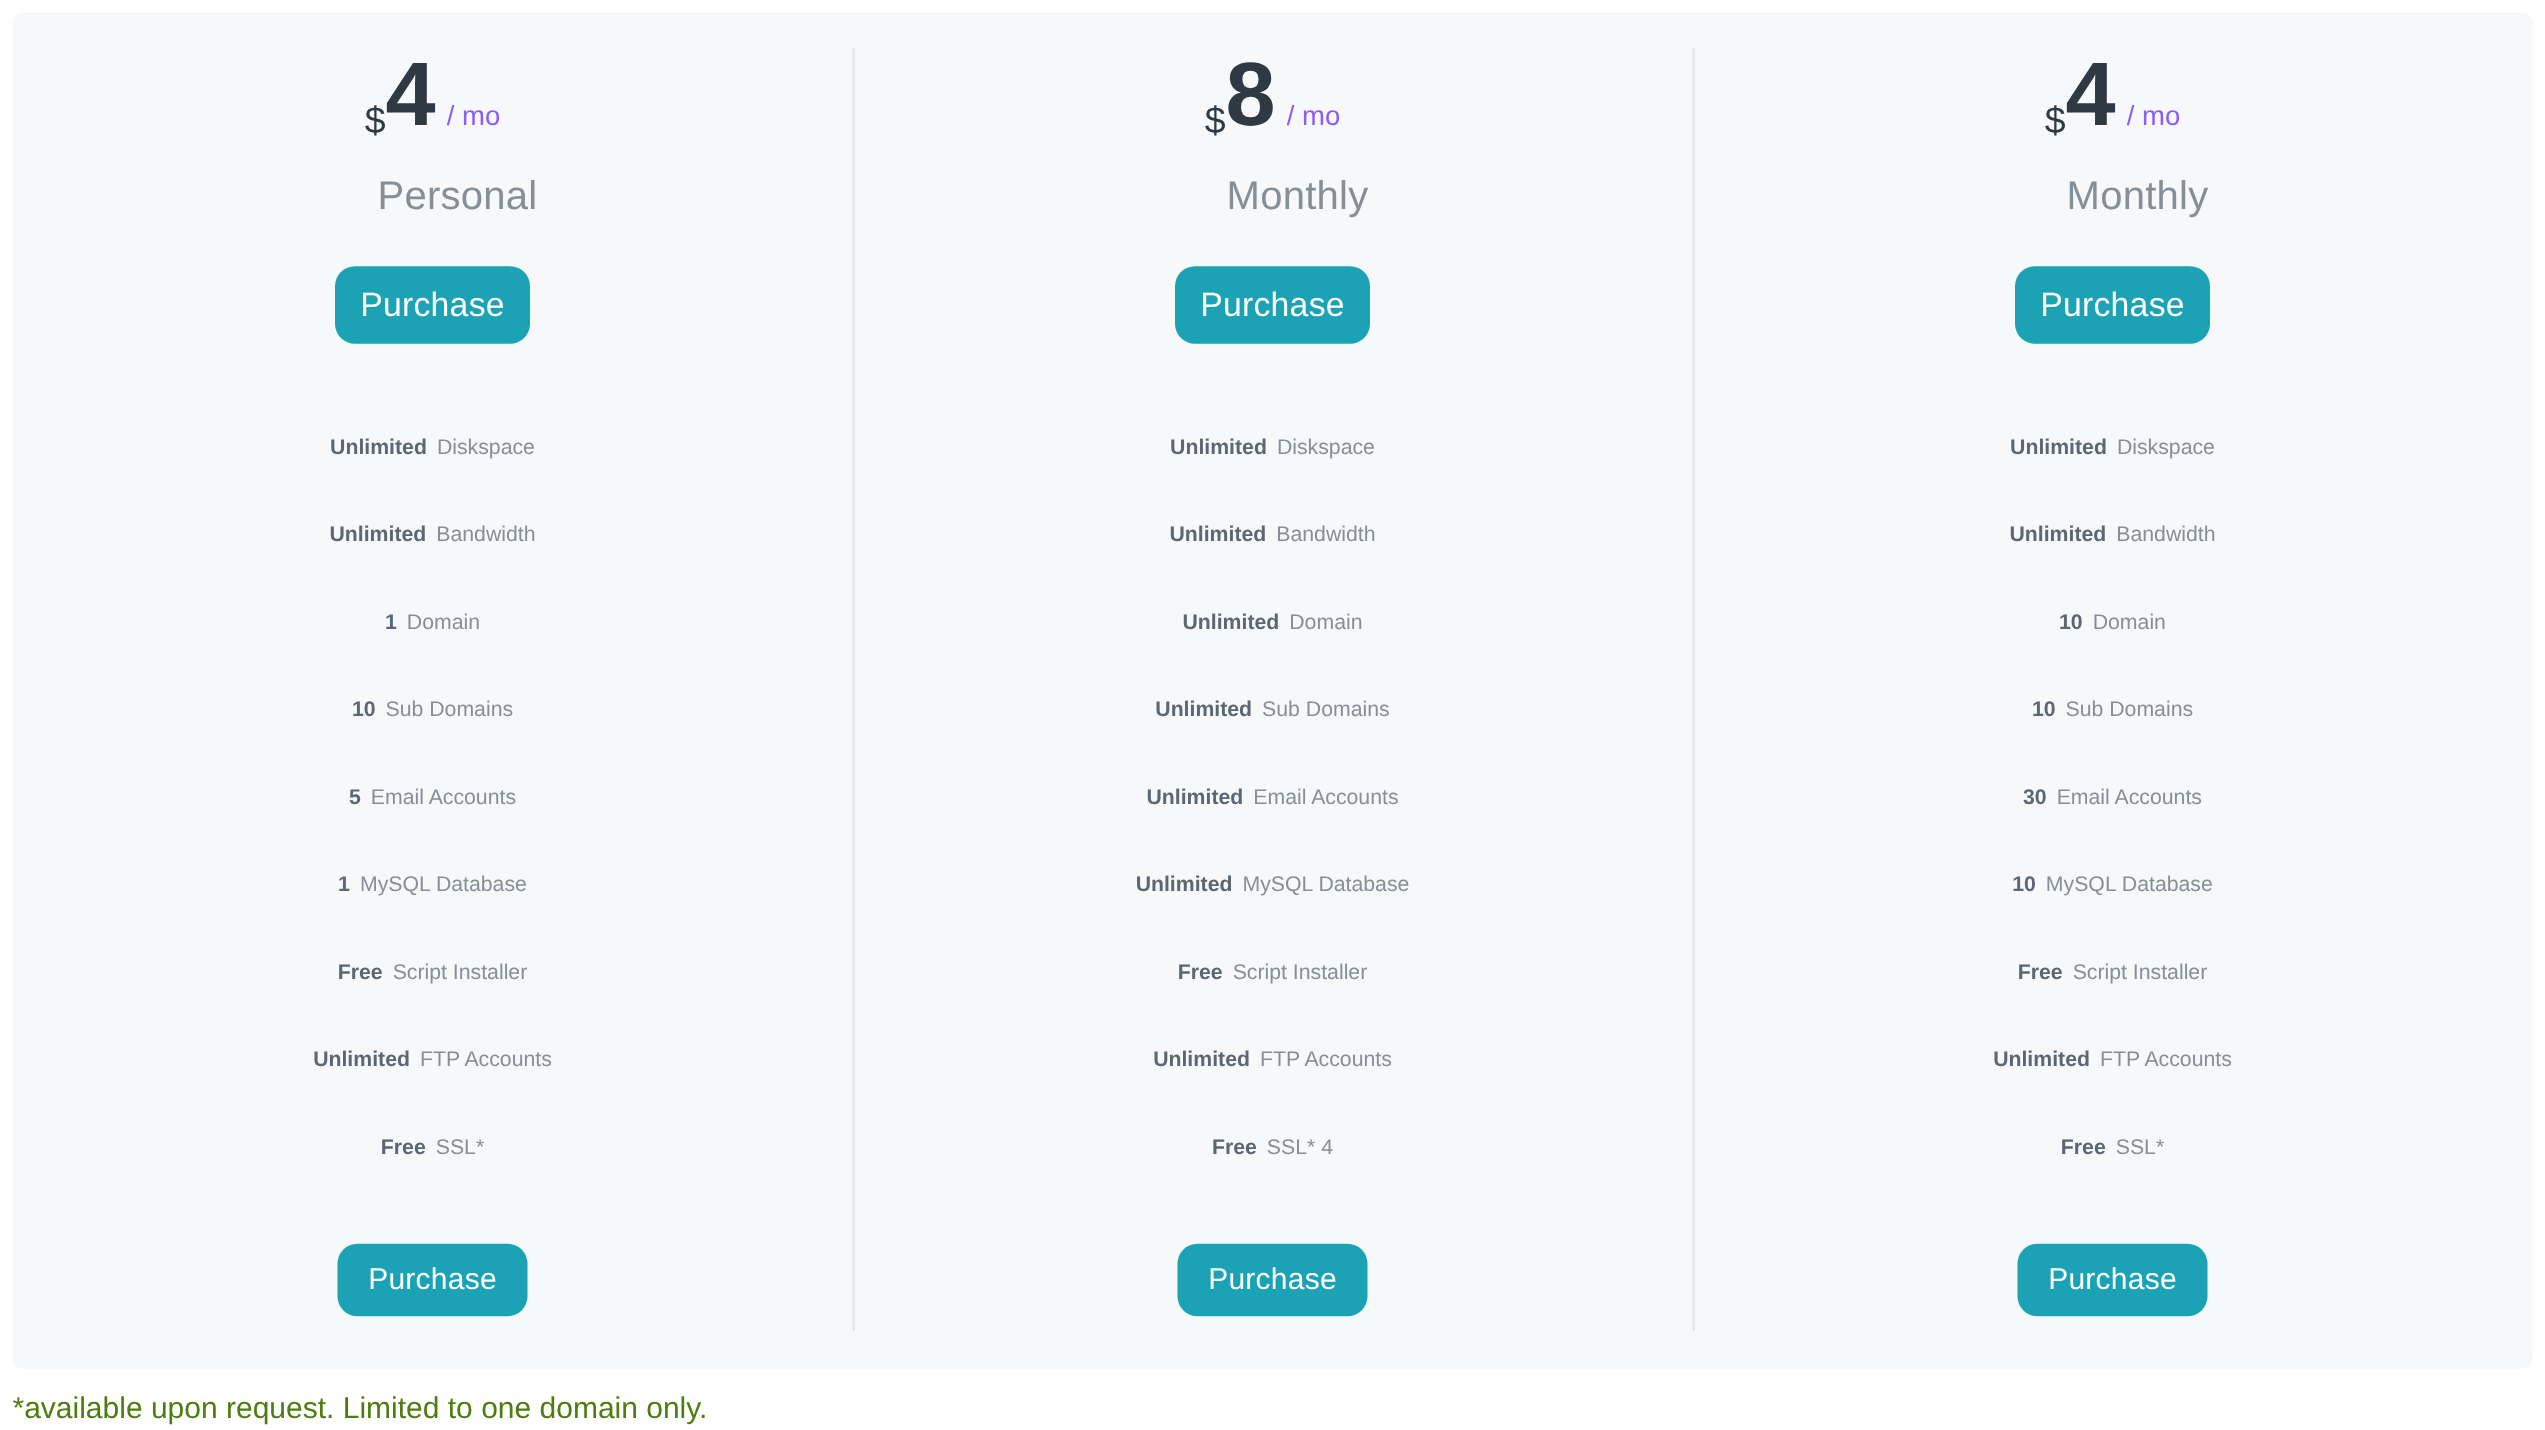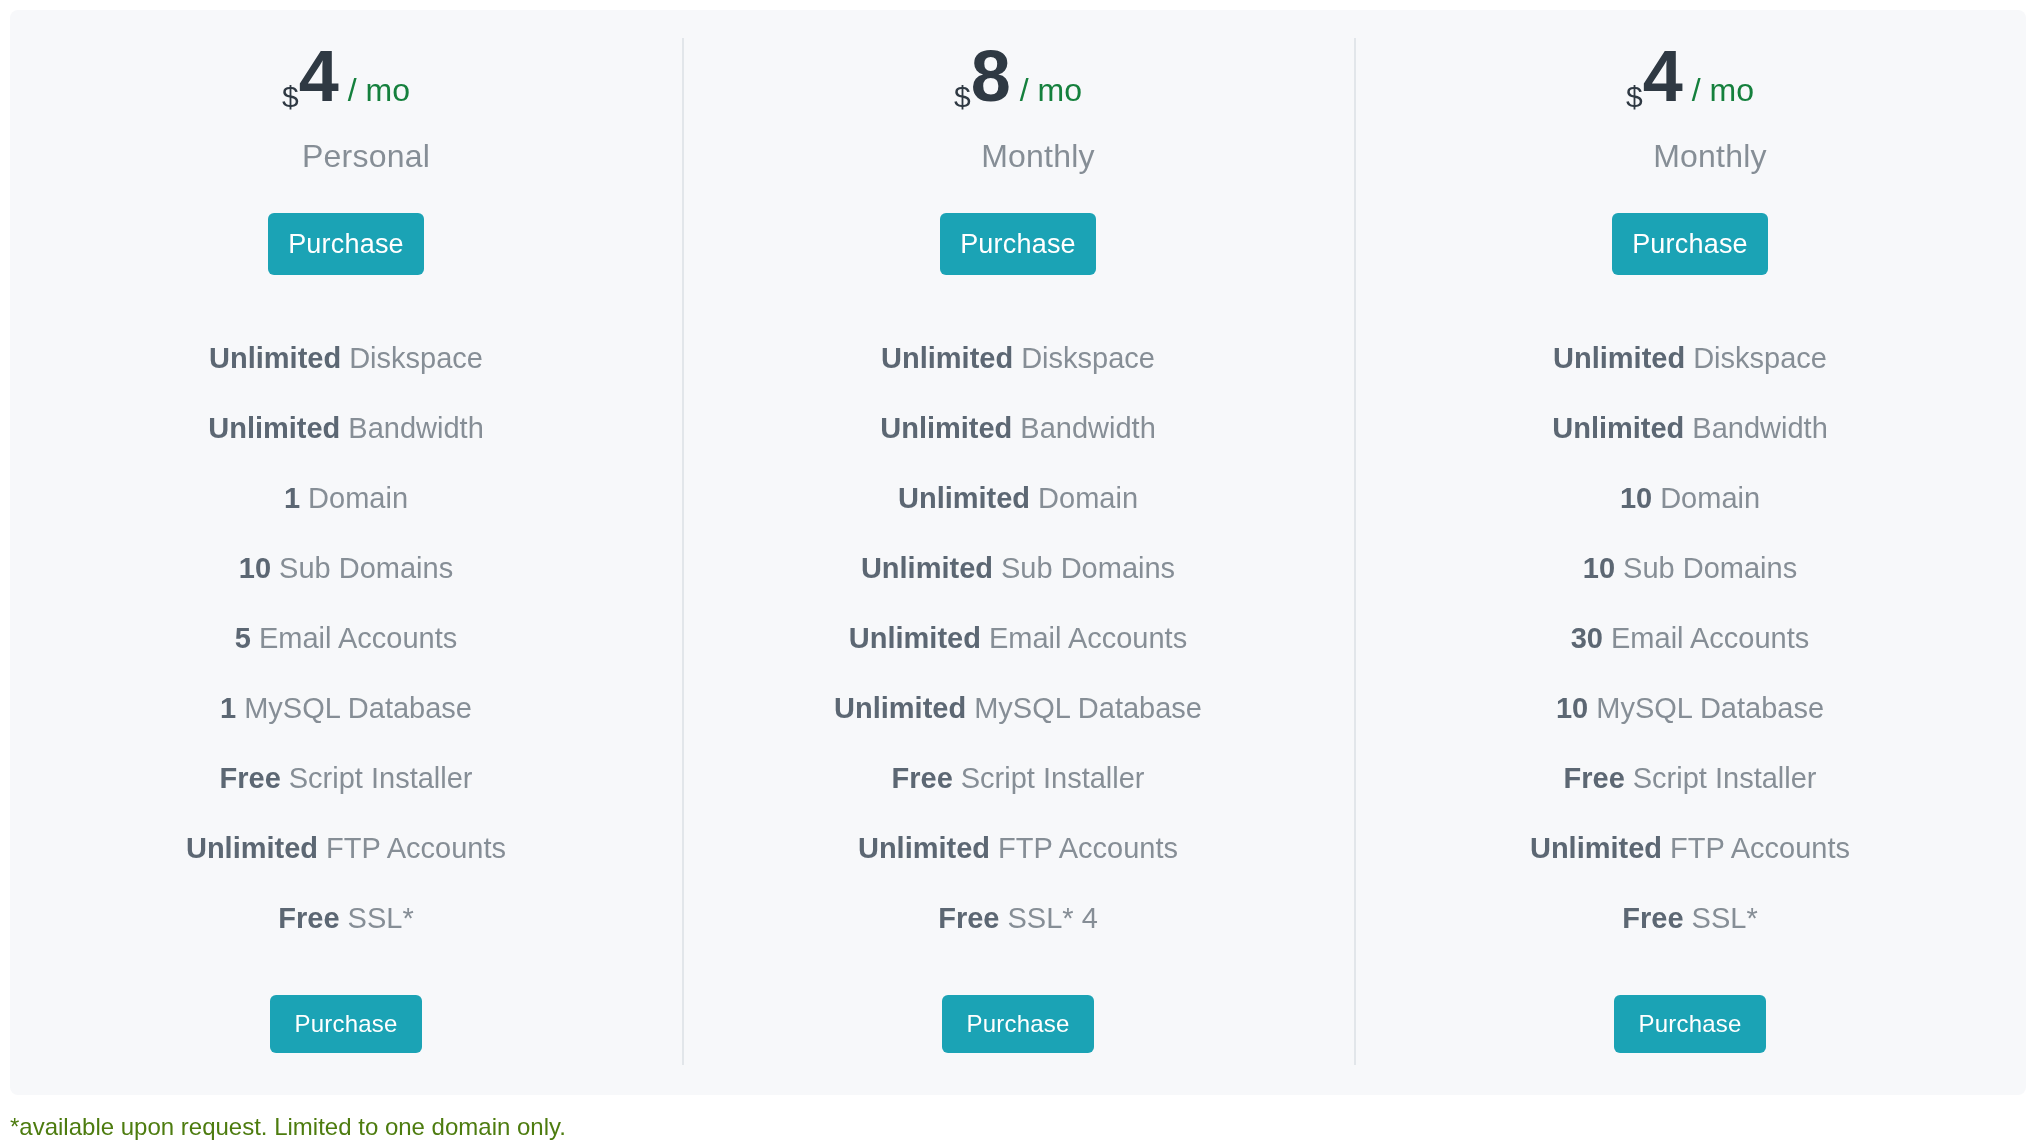--- a/index.html
+++ b/index.html
@@ -57,44 +57,44 @@
     align-self: flex-end;
     position: relative;
     top: -14px;
   }
   .price-amount {
     font-size: 72px;
     font-weight: 700;
     letter-spacing: -1px;
   }
   .price-period {
-    font-size: 32px;
-    font-weight: 400;
-    color: #15803d;
+    font-size: 22px;
+    font-weight: 400;
+    color: #8b5cf6;
     margin-left: 10px;
   }
 
   .plan-title {
     font-size: 32px;
     font-weight: 400;
     color: #868e96;
     margin-top: 12px;
     letter-spacing: 0.2px;
     margin-left: 40px;
   }
 
   
   .purchase-button {
     display: inline-flex;
     align-items: center;
     justify-content: center;
     background: #1ba3b5;
     color: #ffffff;
     border: none;
-    border-radius: 6px;
+    border-radius: 16px;
     font-family: "Liberation Sans", sans-serif;
     cursor: pointer;
     letter-spacing: 0.2px;
   }
   .purchase-button.top {
     margin-top: 38px;
     width: 156px;
     height: 62px;
     font-size: 27px;
   }
@@ -110,21 +110,21 @@
     width: 100%;
     display: flex;
     flex-direction: column;
     align-items: center;
   }
   .feature-row {
     height: 70px;
     display: flex;
     align-items: center;
     justify-content: center;
-    font-size: 29px;
+    font-size: 17px;
     color: #868e96;
     font-weight: 400;
     white-space: nowrap;
   }
   .feature-value {
     font-weight: 700;
     color: #5c6773;
     margin-right: 8px;
   }
 

